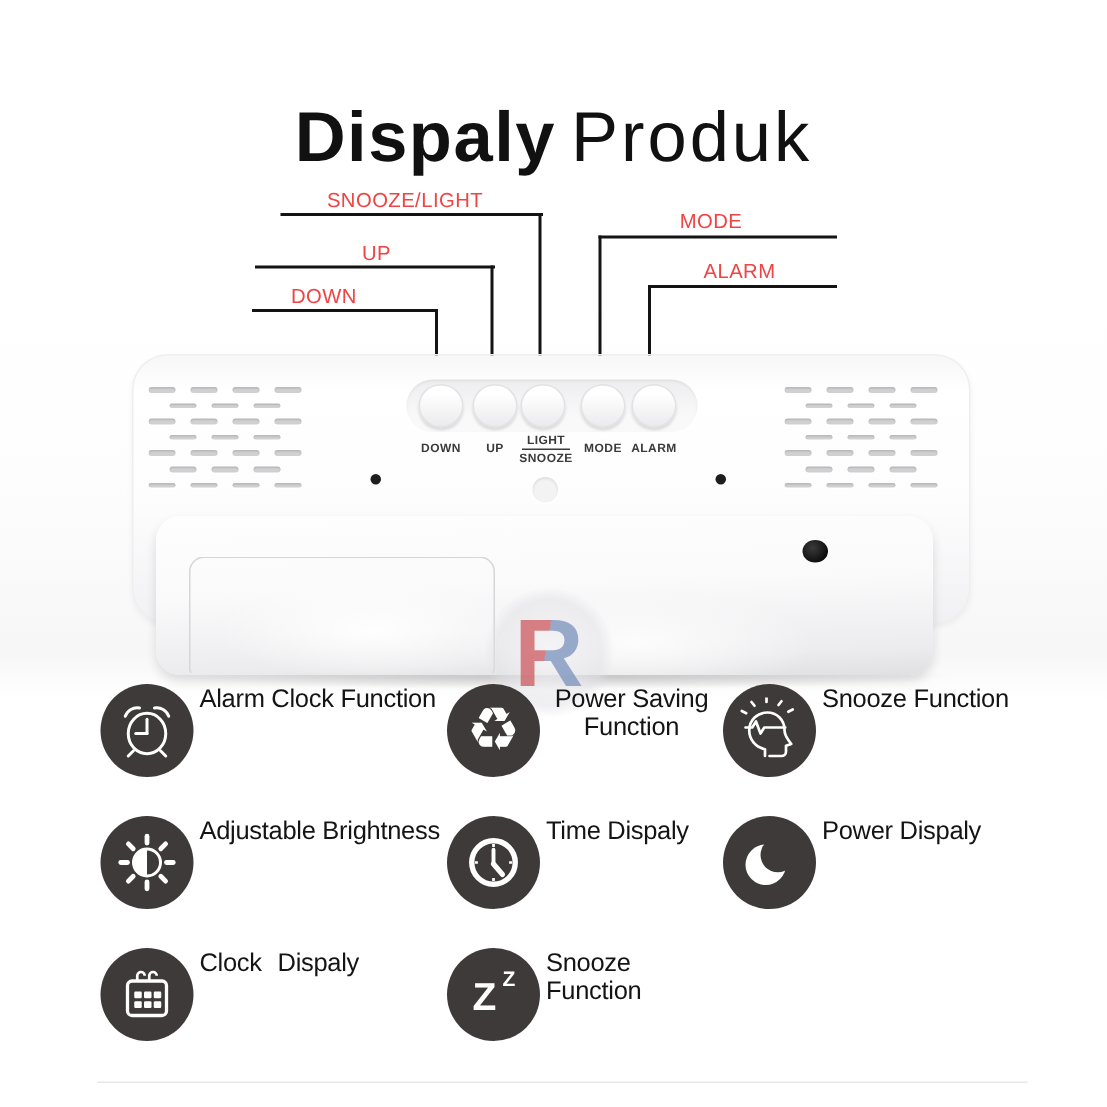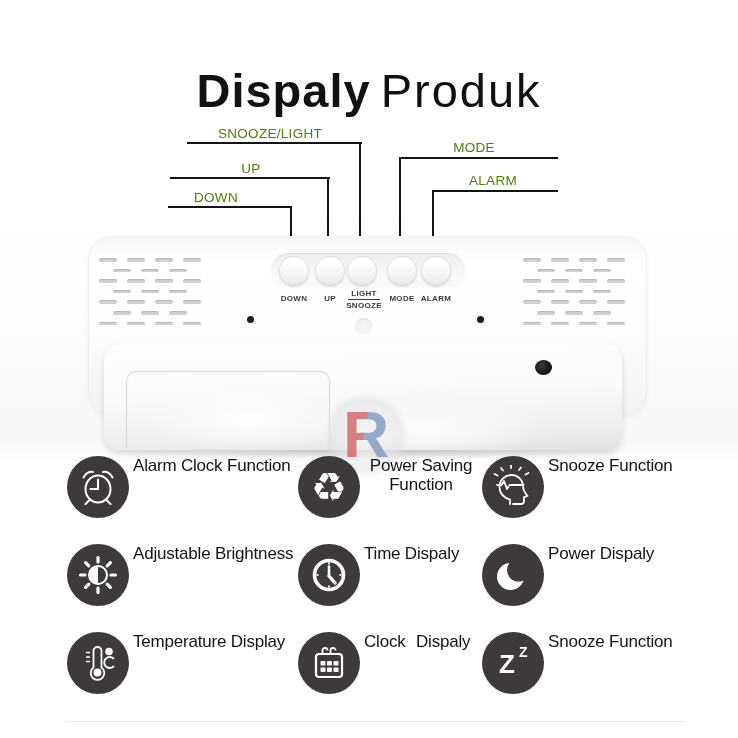--- a/index.html
+++ b/index.html
@@ -12,21 +12,21 @@
   .t-bold{font-weight:800;}
   .t-light{font-weight:400;margin-left:10px;letter-spacing:2px;}
 
   
   .photo-bg{position:absolute;left:0;top:205px;width:738px;height:262px;
             background:linear-gradient(180deg,#ffffff 0%,#fdfdfd 45%,#f7f7f8 88%,#ffffff 100%);}
   .ground-shadow{position:absolute;left:92px;top:442px;width:556px;height:18px;border-radius:50%;
                  background:radial-gradient(ellipse at center,rgba(0,0,0,0.13) 0%,rgba(0,0,0,0) 68%);}
 
   
-  .co-label{position:absolute;font-size:13.5px;letter-spacing:.3px;color:#4d7c0f;text-align:center;}
+  .co-label{position:absolute;font-size:13.5px;letter-spacing:.3px;color:#ef4444;text-align:center;}
   .hline,.vline{position:absolute;background:#141414;}
   .hline{height:2px;}
   .vline{width:2px;}
   .arrow{position:absolute;width:0;height:0;border-left:5px solid transparent;
          border-right:5px solid transparent;border-top:9px solid #141414;}
 
   #co-snooze-label{left:212px;top:126px;width:116px;}
   #co-snooze-h{left:187px;top:142px;width:175px;}
   #co-snooze-v{left:359px;top:142px;height:100px;}
   #co-snooze-a{left:355px;top:241px;}
@@ -315,38 +315,20 @@
     <div class="fcell">
       <div class="ficon">
         <svg width="44" height="44" viewBox="-22 -22 44 44">
           <circle cx="-2.5" cy="1.5" r="13.5" fill="#fff"></circle>
           <circle cx="5.5" cy="-5" r="11.5" fill="#3e3a39"></circle>
         </svg>
       </div>
       <div class="flabel">Power Dispaly</div>
     </div>
 
-    <div class="fcell">
-      <div class="ficon">
-        <svg width="44" height="44" viewBox="-22 -22 44 44">
-            <g fill="none" stroke="#fff" stroke-linecap="round">
-          <path stroke-width="1.8" d="M-4.5,-12 a4,4 0 0 1 8,0 V4.5 a6.8,6.8 0 1 1 -8,0 Z"></path>
-          <circle cx="-0.5" cy="9.5" r="4" fill="#fff" stroke="none"></circle>
-          <g stroke-width="1.4">
-                <path d="M-8.5,-10.5 h-3"></path>
-                <path d="M-8.5,-6 h-3"></path>
-                <path d="M-8.5,-1.5 h-3"></path>
-              </g>
-          <circle cx="11" cy="-11.5" r="3.8" fill="#fff" stroke="none"></circle>
-          <path d="M15.5,-4.5 a5.5,5.5 0 1 0 0,8" stroke-width="1.8"></path>
-        </g>
-          </svg>
-      </div>
-      <div class="flabel">Temperature Display</div>
-    </div>
 
     <div class="fcell gap">
       <div class="ficon">
         <svg width="44" height="44" viewBox="-22 -22 44 44">
             <g fill="none" stroke="#fff" stroke-linejoin="round">
           <rect x="-13" y="-9" width="26" height="23" rx="3" stroke-width="2.2"></rect>
           <path d="M-6.5,-9 v-3.5 a2.5,2.5 0 0 1 5,0" stroke-width="1.8"></path>
           <path d="M1.5,-9 v-3.5 a2.5,2.5 0 0 1 5,0" stroke-width="1.8"></path>
           <g fill="#fff" stroke="none">
             <rect x="-8.5" y="-2" width="5" height="4.5" rx="0.8"></rect>

